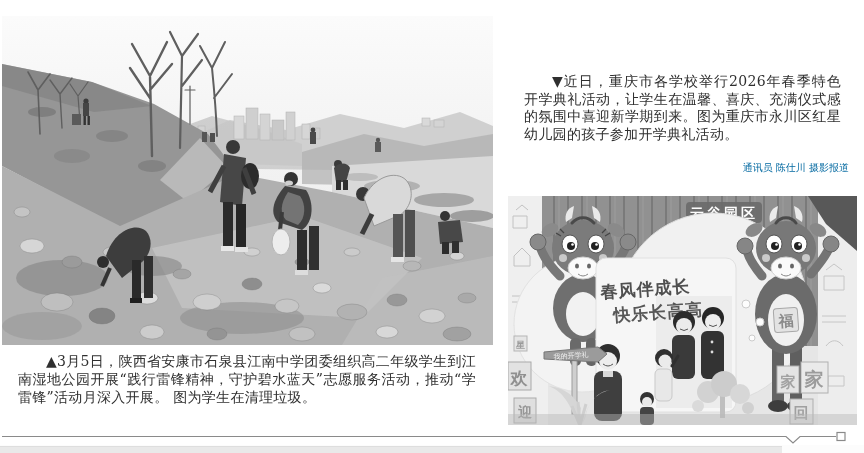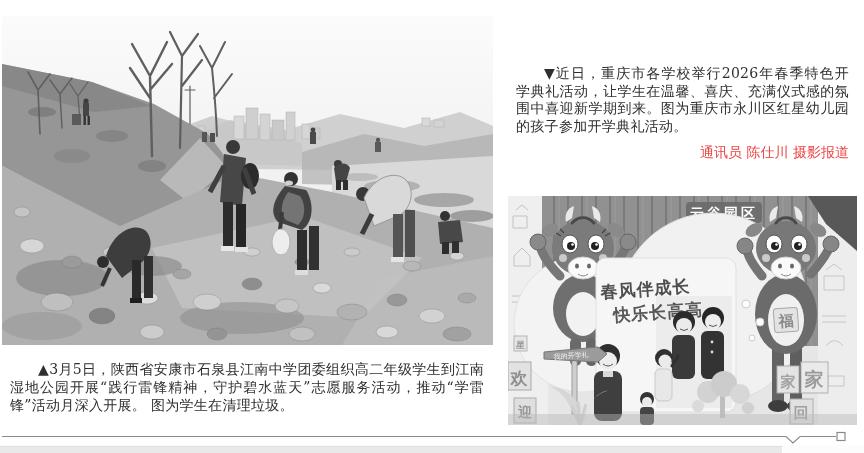--- a/index.html
+++ b/index.html
@@ -2,23 +2,23 @@
 <html><head>
 <meta charset="utf-8">
 <style>
   html,body{margin:0;padding:0;background:#fff;}
   .screen{position:relative;width:864px;height:453px;background:#ffffff;overflow:hidden;
           font-family:"DejaVu Serif","Liberation Serif",serif;}
   figure{margin:0;padding:0;}
   .photo{position:absolute;filter:grayscale(100%);}
   .photo svg{display:block;}
   .caption-block{position:absolute;color:#2e2e2e;}
-  .caption-text{margin:8px;font-size:14px;line-height:18px;text-align:justify;text-indent:2em;
+  .caption-text{margin:16px;font-size:14px;line-height:18px;text-align:justify;text-indent:2em;
                 letter-spacing:.3px;color:#2f2f2f;}
-  .byline{margin:2px 0 0 0;font-size:14px;line-height:18px;text-align:right;color:#ef4444;}
+  .byline{margin:2px 0 0 0;font-size:10px;line-height:18px;text-align:right;color:#0369a1;}
   .right-col .caption-text{line-height:17.5px;}
   .bottom-border{position:absolute;left:0;top:429px;width:864px;height:16px;}
   .hscrollbar{position:absolute;left:0;top:445px;width:864px;height:8px;background:#fcfcfc;}
   .hscroll-thumb{position:absolute;left:0;top:1px;width:782px;height:7px;background:#e9e9e9;
                  border-top:1px solid #dedede;}
 </style>
 </head>
 <body>
 
 <div class="screen">
@@ -180,21 +180,21 @@
         <g>
           <circle cx="336" cy="148" r="4" fill="#3a3a3a"></circle>
           <path d="M332,152 C336,146 346,146 348,152 L344,166 L334,166 Z" fill="#444"></path>
           <rect x="334" y="164" width="5" height="10" fill="#2f2f2f"></rect>
           <rect x="341" y="164" width="5" height="10" fill="#2f2f2f"></rect>
         </g>
       </g>
     </svg>
   </figure>
 
-  <div class="caption-block" style="left:2px;top:352px;width:490px;">
+  <div class="caption-block" style="left:2px;top:336px;width:490px;">
     <p class="caption-text">▲3月5日，陕西省安康市石泉县江南中学团委组织高二年级学生到江南湿地公园开展“践行雷锋精神，守护碧水蓝天”志愿服务活动，推动“学雷锋”活动月深入开展。 图为学生在清理垃圾。</p>
   </div>
 
   <div class="caption-block right-col" style="left:508px;top:57px;width:349px;">
     <p class="caption-text">▼近日，重庆市各学校举行2026年春季特色开学典礼活动，让学生在温馨、喜庆、充满仪式感的氛围中喜迎新学期到来。图为重庆市永川区红星幼儿园的孩子参加开学典礼活动。</p>
     <p class="byline" style="padding-right:8px;">通讯员 陈仕川 摄影报道</p>
   </div>
 
   <figure class="photo" style="left:508px;top:196px;">
     <svg width="349" height="229" viewBox="0 0 349 229">

